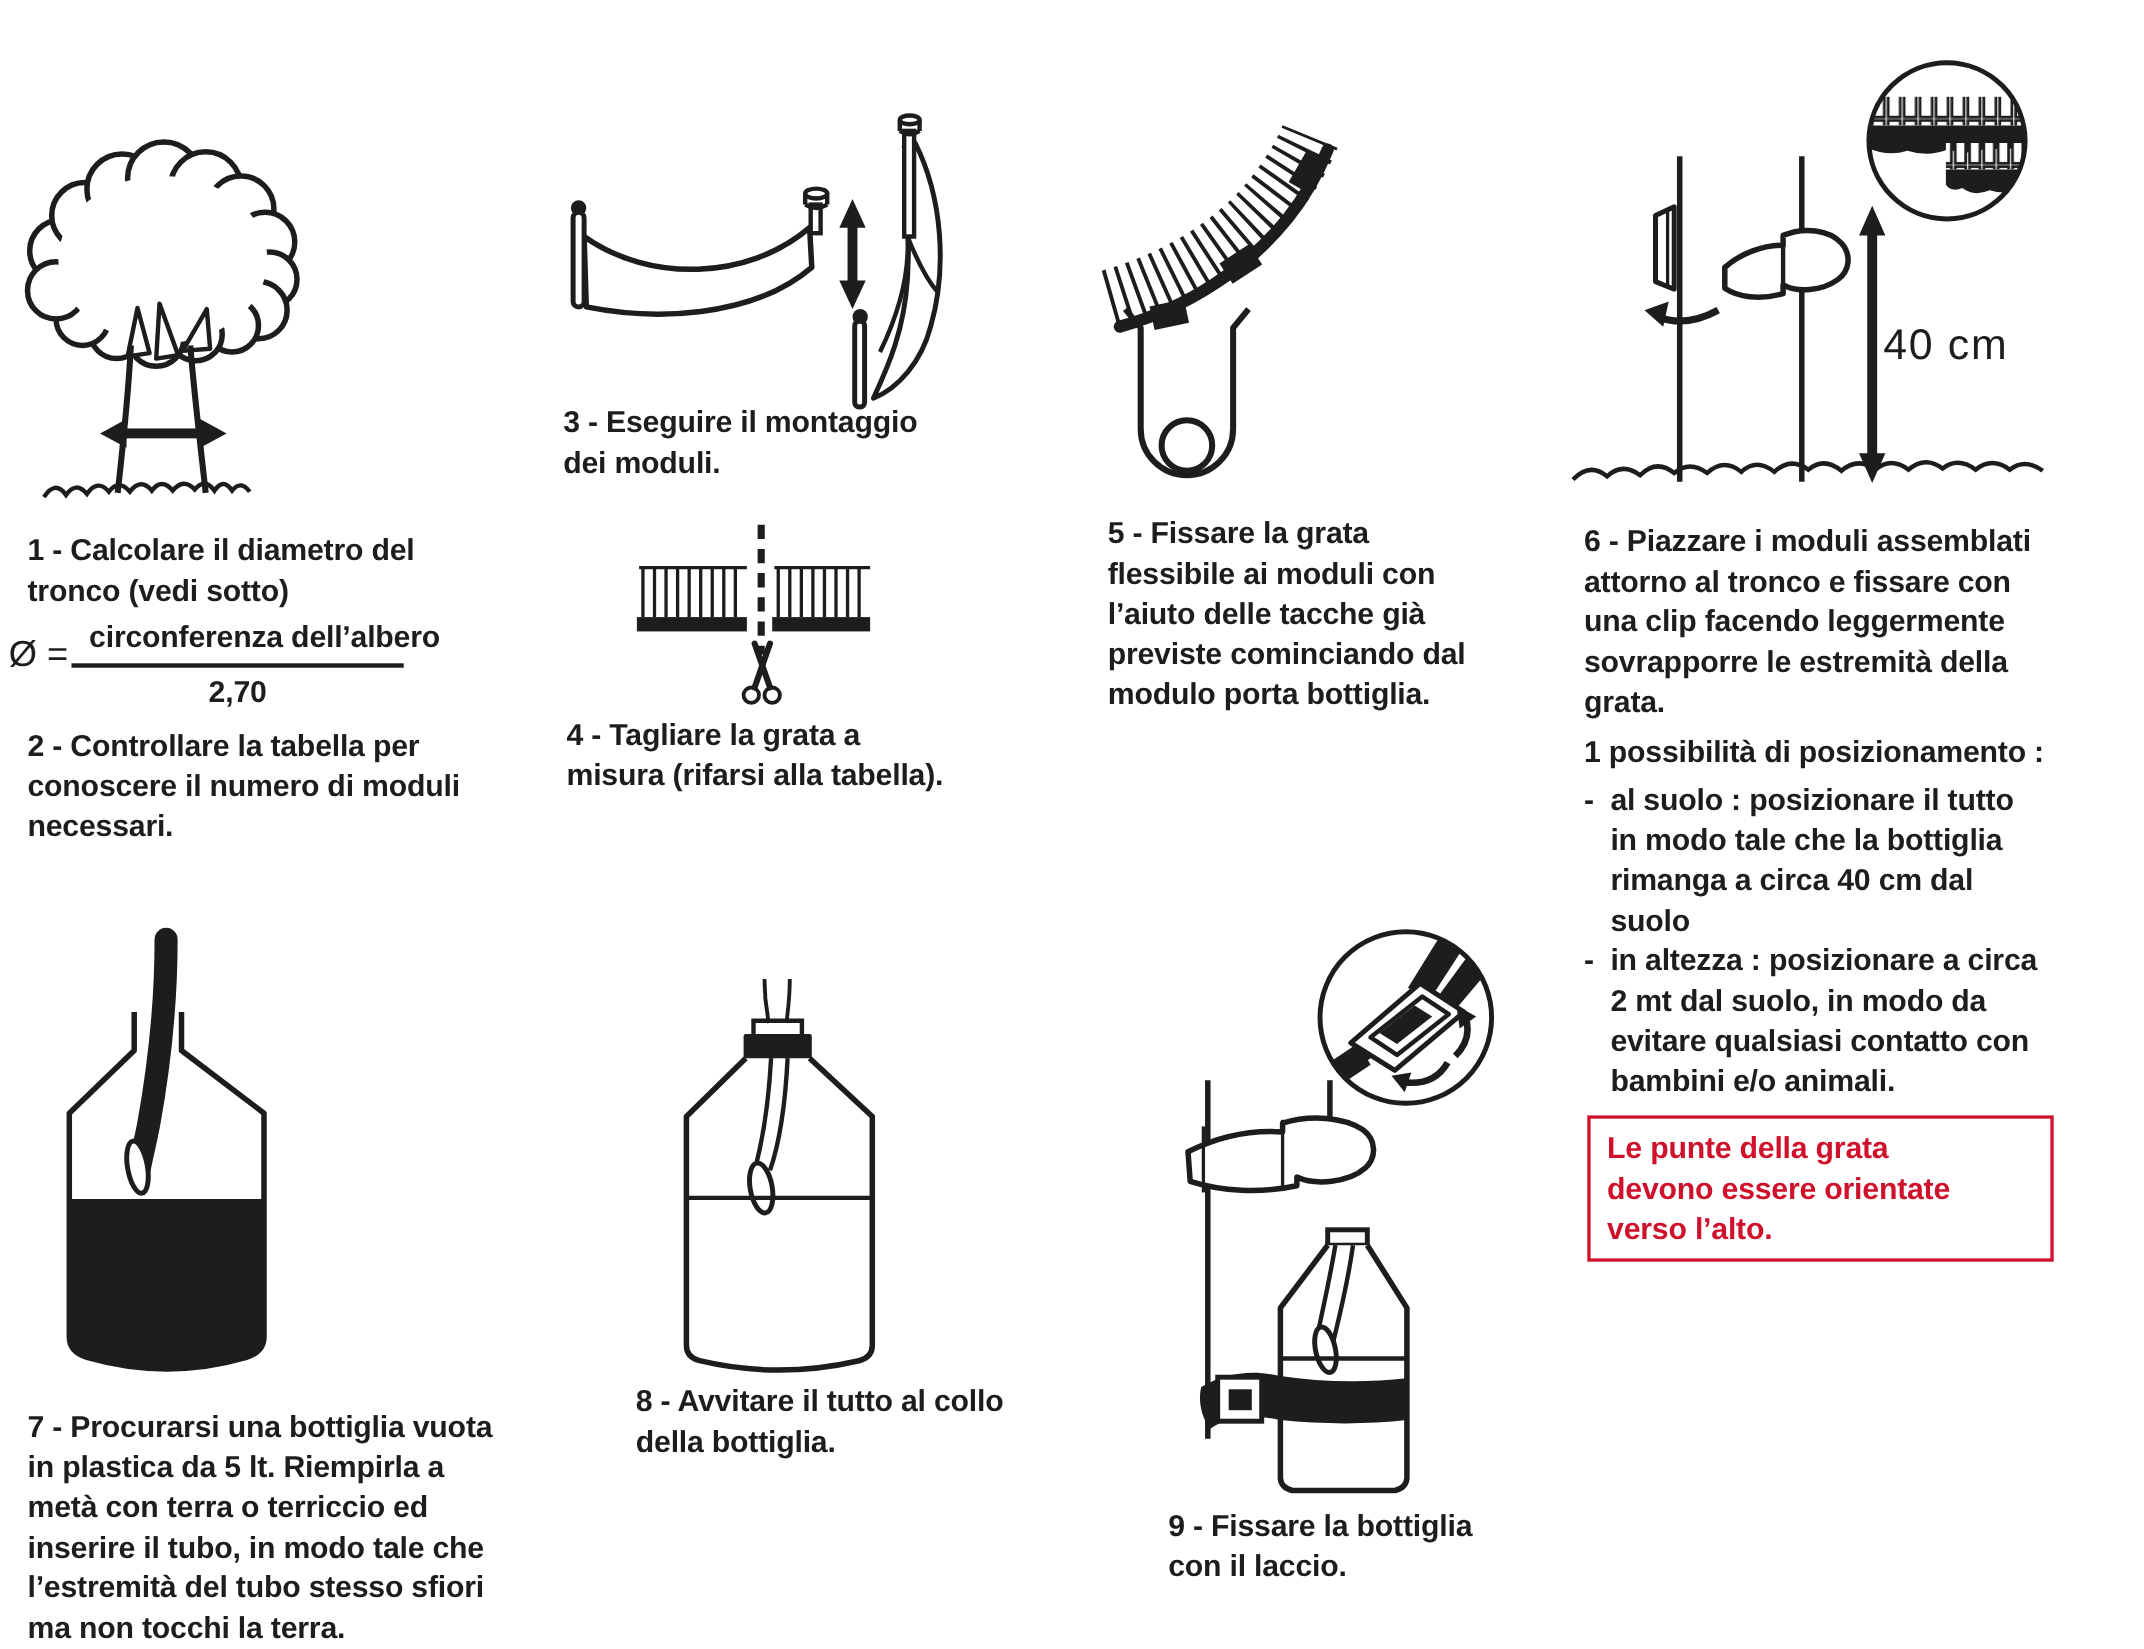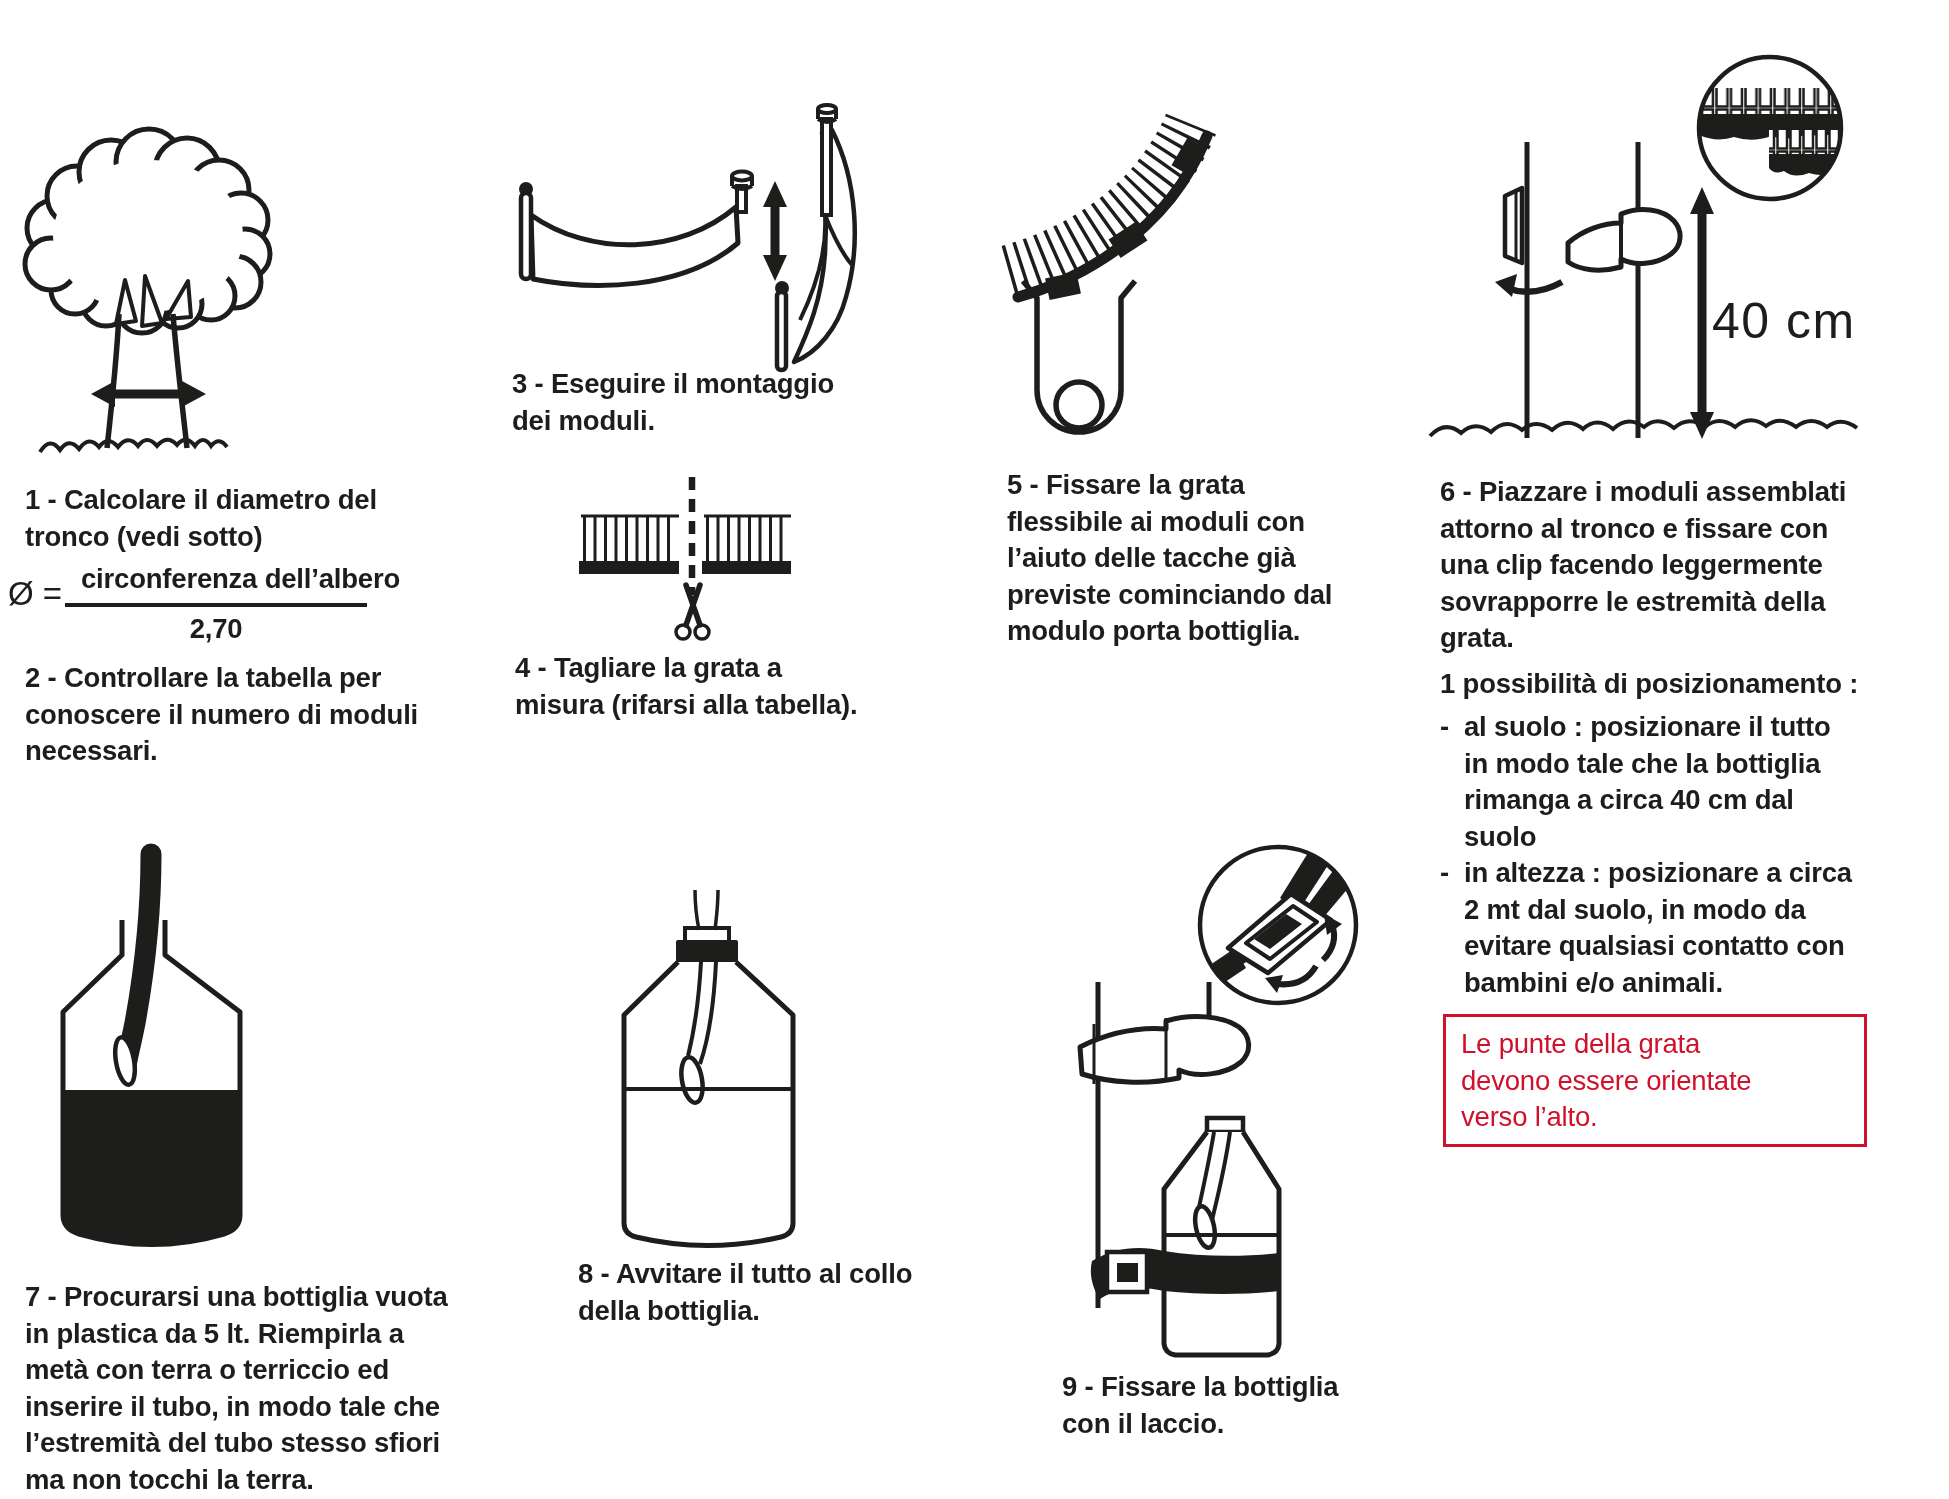--- a/index.html
+++ b/index.html
@@ -6,23 +6,23 @@
   html,body{margin:0;padding:0;background:var(--bg);}
   .page{position:relative;width:1949px;height:1499px;background:var(--bg);overflow:hidden;
         font-family:"Liberation Sans",sans-serif;color:var(--ink);}
   .t{position:absolute;font-weight:700;font-size:27.5px;line-height:36.6px;
      letter-spacing:-0.2px;color:var(--ink);white-space:nowrap;}
   .bullet{display:flex;}
   .dash{width:24px;flex:none;}
   .fsym{font-size:33px;font-weight:400;letter-spacing:0;}
   .fbar{position:absolute;height:3.5px;background:var(--ink);}
   .warnbox{position:absolute;border:3.5px solid var(--red);box-sizing:border-box;background:var(--bg);}
-  .warntext{margin:9px 0 0 15px;font-weight:400;font-size:27.5px;line-height:36.6px;
+  .warntext{margin:9px 0 0 15px;font-weight:700;font-size:27.5px;line-height:36.6px;
             letter-spacing:-0.2px;color:var(--red);white-space:nowrap;}
-  .lbl40{position:absolute;font-size:50px;font-weight:400;letter-spacing:1.5px;color:var(--ink);}
+  .lbl40{position:absolute;font-size:39px;font-weight:400;letter-spacing:1.5px;color:var(--ink);}
   svg{position:absolute;color:var(--ink);overflow:visible;}
 </style>
 </head>
 <body>
 
 <div class="page">
 
   <svg style="left:15px;top:118px;" width="255" height="360" viewBox="0 0 255 360">
     <g fill="#fff" stroke="currentColor" stroke-width="5">
       <circle cx="40" cy="110" r="28"></circle>

